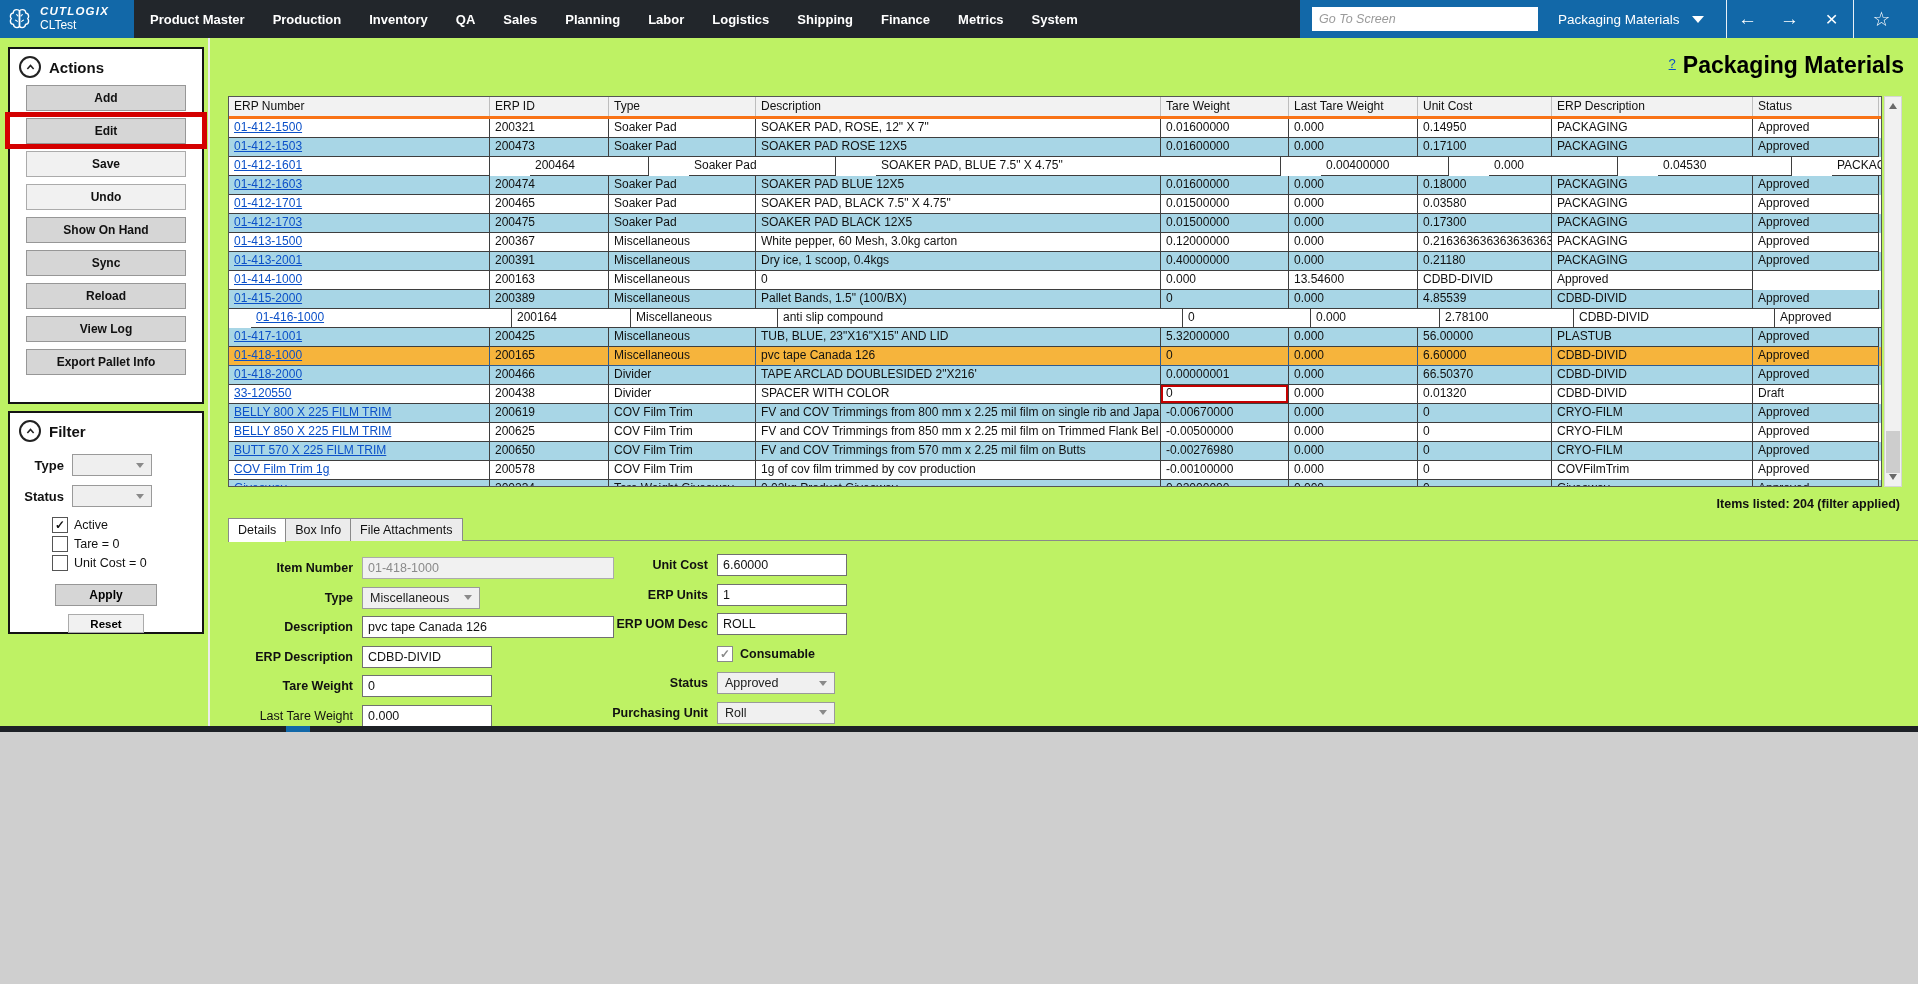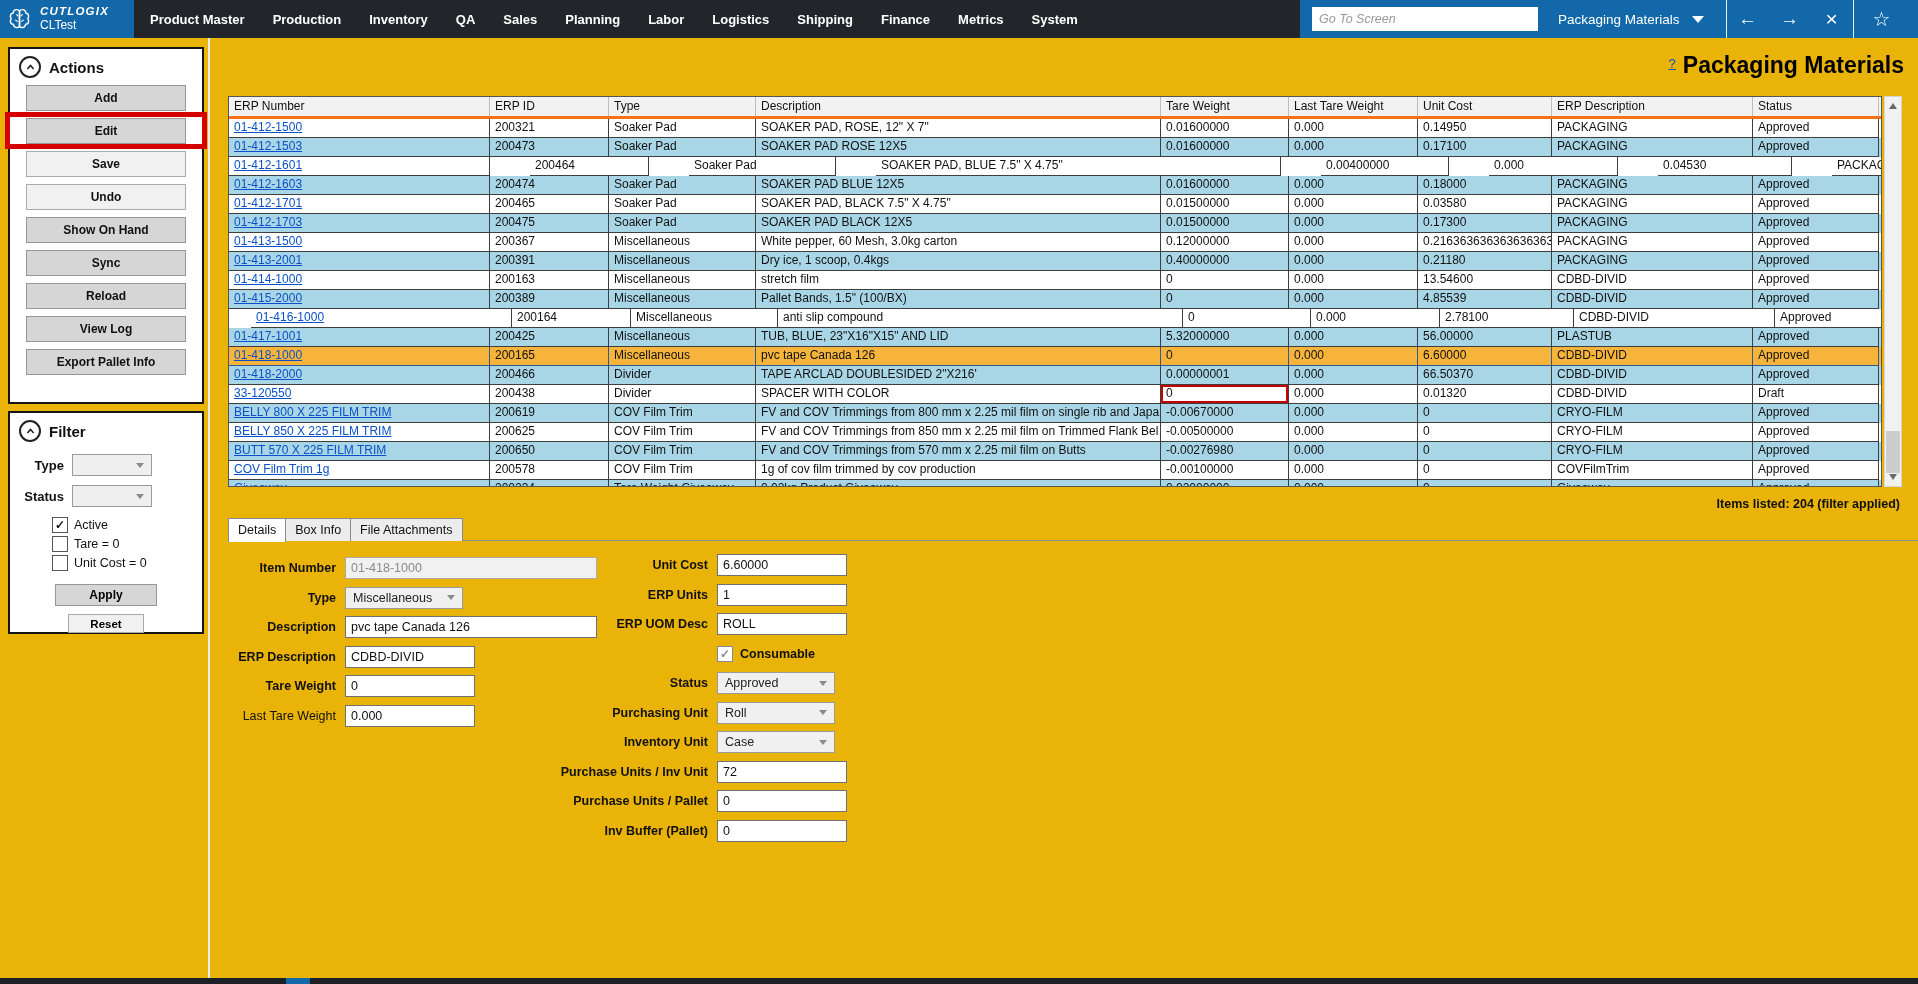--- a/index.html
+++ b/index.html
@@ -1,16 +1,16 @@
 <!DOCTYPE html>
 <html><head>
 <meta charset="utf-8">
 <style>
   html,body{margin:0;padding:0;background:#cfcfcf;}
-  #screen{position:relative;width:1918px;height:984px;background:#eab308;overflow:hidden;
+  #screen{position:relative;width:1918px;height:732px;background:#bef264;overflow:hidden;
           font-family:"Liberation Sans",sans-serif;color:#111;}
 
   
   .topbar{position:absolute;left:0;top:0;width:1918px;height:38px;background:#22262B;display:flex;align-items:stretch;z-index:5;}
   .logo{width:134px;background:#1268A8;display:flex;align-items:center;gap:7px;padding:0 6px;box-sizing:border-box;flex:none;}
   .logo-text{display:flex;flex-direction:column;line-height:1.15;}
   .logo-t1{font-size:11.5px;font-weight:bold;font-style:italic;letter-spacing:1.2px;color:#fff;}
   .logo-t2{font-size:12px;color:#fff;}
   .menu{display:flex;align-items:center;gap:28px;padding-left:16px;}
   .menu-item{font-size:13px;font-weight:bold;color:#fff;white-space:nowrap;cursor:default;}
@@ -82,21 +82,21 @@
 
   .items-listed{position:absolute;right:18px;top:497px;font-weight:bold;font-size:12.5px;}
 
   
   .tabline{position:absolute;left:228px;top:540px;width:1690px;height:1px;background:#8a8a8a;}
   .tabs{position:absolute;left:228px;top:518px;display:flex;z-index:2;}
   .tab{height:22px;padding:0 9px;font-size:12.5px;line-height:22px;background:#ECECEC;border:1px solid #8a8a8a;
        border-bottom:none;margin-right:-1px;cursor:default;}
   .tab.active{background:#fff;height:23px;position:relative;z-index:3;font-weight:normal;}
 
-  .details-left{position:absolute;left:224px;top:556px;}
+  .details-left{position:absolute;left:241px;top:556px;}
   .details-right{position:absolute;left:548px;top:553px;}
   .f-row{display:flex;align-items:center;height:24px;margin-bottom:5.5px;}
   .f-label{text-align:right;margin-right:9px;font-weight:bold;font-size:12.5px;white-space:nowrap;flex:none;}
   .details-left .f-label{width:112px;}
   .details-right .f-label{width:160px;}
   .f-label.plain{font-weight:normal;}
   .f-input{height:20px;width:118px;border:1px solid #707070;font-size:12.5px;padding:0 5px;font-family:inherit;background:#fff;color:#111;}
   .f-input.wide{width:240px;}
   .f-input.dis{background:#F1F1F1;color:#8A8A8A;border-color:#ABABAB;}
   .f-select{width:118px;height:22px;background:#F0F0F0;border:1px solid #9a9a9a;display:flex;align-items:center;
@@ -342,21 +342,20 @@
           <div class="g-cell">0.40000000</div>
           <div class="g-cell">0.000</div>
           <div class="g-cell">0.21180</div>
           <div class="g-cell">PACKAGING</div>
           <div class="g-cell">Approved</div>
         </div>
         <div class="g-row z1" style="grid-template-columns: 261px 119px 147px 405px 128px 129px 134px 201px 126px;">
           <div class="g-cell link">01-414-1000</div>
           <div class="g-cell">200163</div>
           <div class="g-cell">Miscellaneous</div>
-          <div class="g-cell">stretch film</div>
           <div class="g-cell">0</div>
           <div class="g-cell">0.000</div>
           <div class="g-cell">13.54600</div>
           <div class="g-cell">CDBD-DIVID</div>
           <div class="g-cell">Approved</div>
         </div>
         <div class="g-row z0" style="grid-template-columns: 261px 119px 147px 405px 128px 129px 134px 201px 126px;">
           <div class="g-cell link">01-415-2000</div>
           <div class="g-cell">200389</div>
           <div class="g-cell">Miscellaneous</div>

